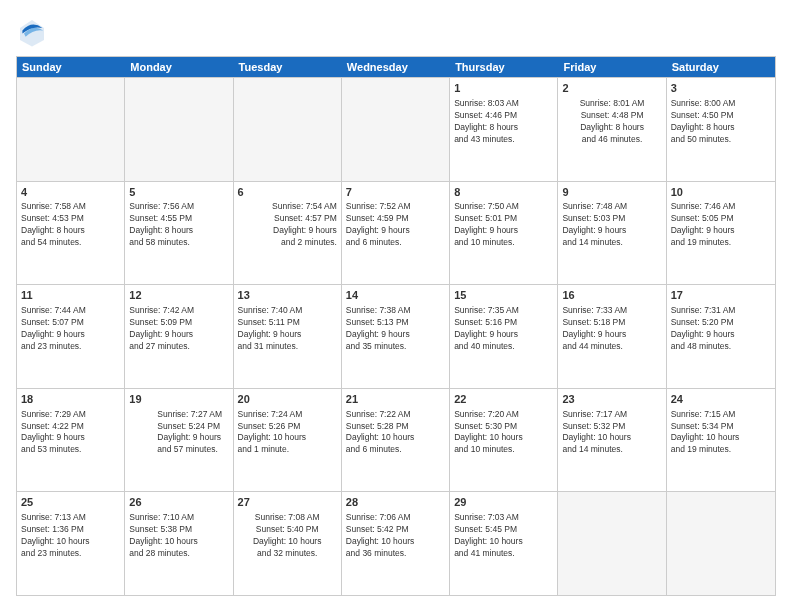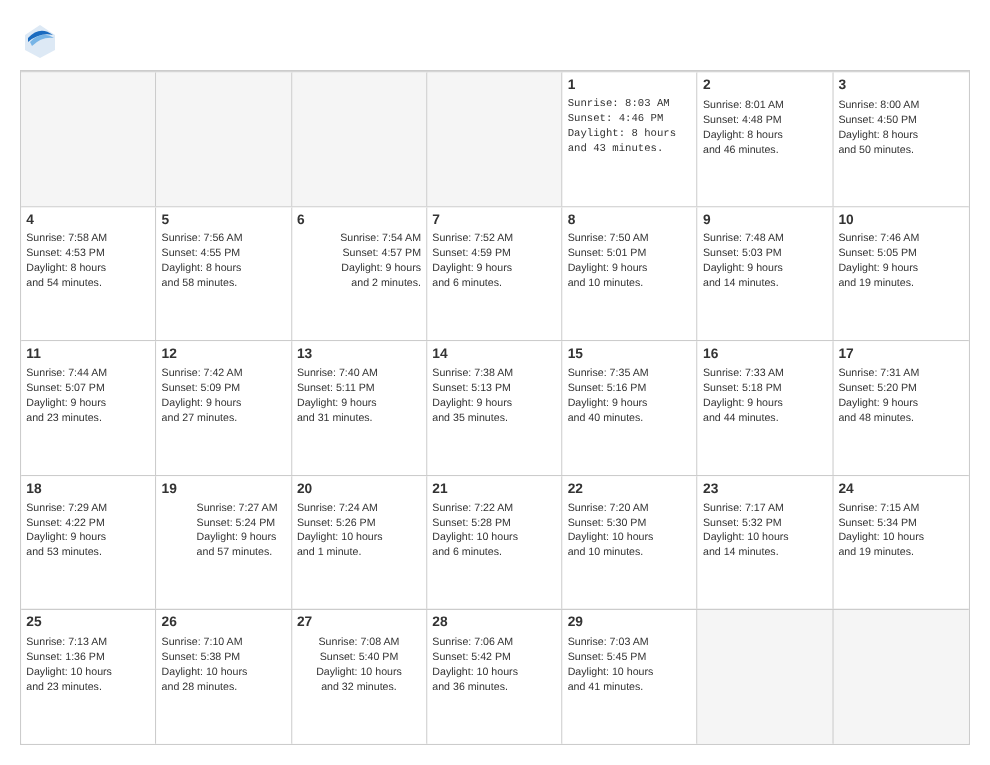--- a/index.html
+++ b/index.html
@@ -119,36 +119,45 @@
         <div><span></span><span style="color:#1a6bbf;"></span></div>
       </div>
     </div>
     <div class="title-block">
       <div class="month-title"></div>
       <div class="location"></div>
     </div>
   </div>
 
   <div class="calendar">
+    <div class="cal-header">
+    <div class="cal-header-cell">Sunday</div>
+        <div class="cal-header-cell">Monday</div>
+        <div class="cal-header-cell">Tuesday</div>
+        <div class="cal-header-cell">Wednesday</div>
+        <div class="cal-header-cell">Thursday</div>
+        <div class="cal-header-cell">Friday</div>
+        <div class="cal-header-cell">Saturday</div>
+      </div>
     <div class="cal-body">
     <div class="cal-row">
           <div class="cal-cell empty"></div>
           <div class="cal-cell empty"></div>
           <div class="cal-cell empty"></div>
           <div class="cal-cell empty"></div>
           <div class="cal-cell">
             <span class="cell-date">1</span>
-            <div class="cell-info" style="white-space: pre-line; font-family: Liberation Mono, monospace;">Sunrise: 8:03 AM
+            <div class="cell-info" style="white-space: pre-line;">Sunrise: 8:03 AM
 Sunset: 4:46 PM
 Daylight: 8 hours
 and 43 minutes.</div>
           </div>
           <div class="cal-cell">
             <span class="cell-date">2</span>
-            <div class="cell-info" style="white-space: pre-line;">Sunrise: 8:01 AM
+            <div class="cell-info" style="white-space: pre-line; text-align: center;">Sunrise: 8:01 AM
 Sunset: 4:48 PM
 Daylight: 8 hours
 and 46 minutes.</div>
           </div>
           <div class="cal-cell">
             <span class="cell-date">3</span>
             <div class="cell-info" style="white-space: pre-line;">Sunrise: 8:00 AM
 Sunset: 4:50 PM
 Daylight: 8 hours
 and 50 minutes.</div>

